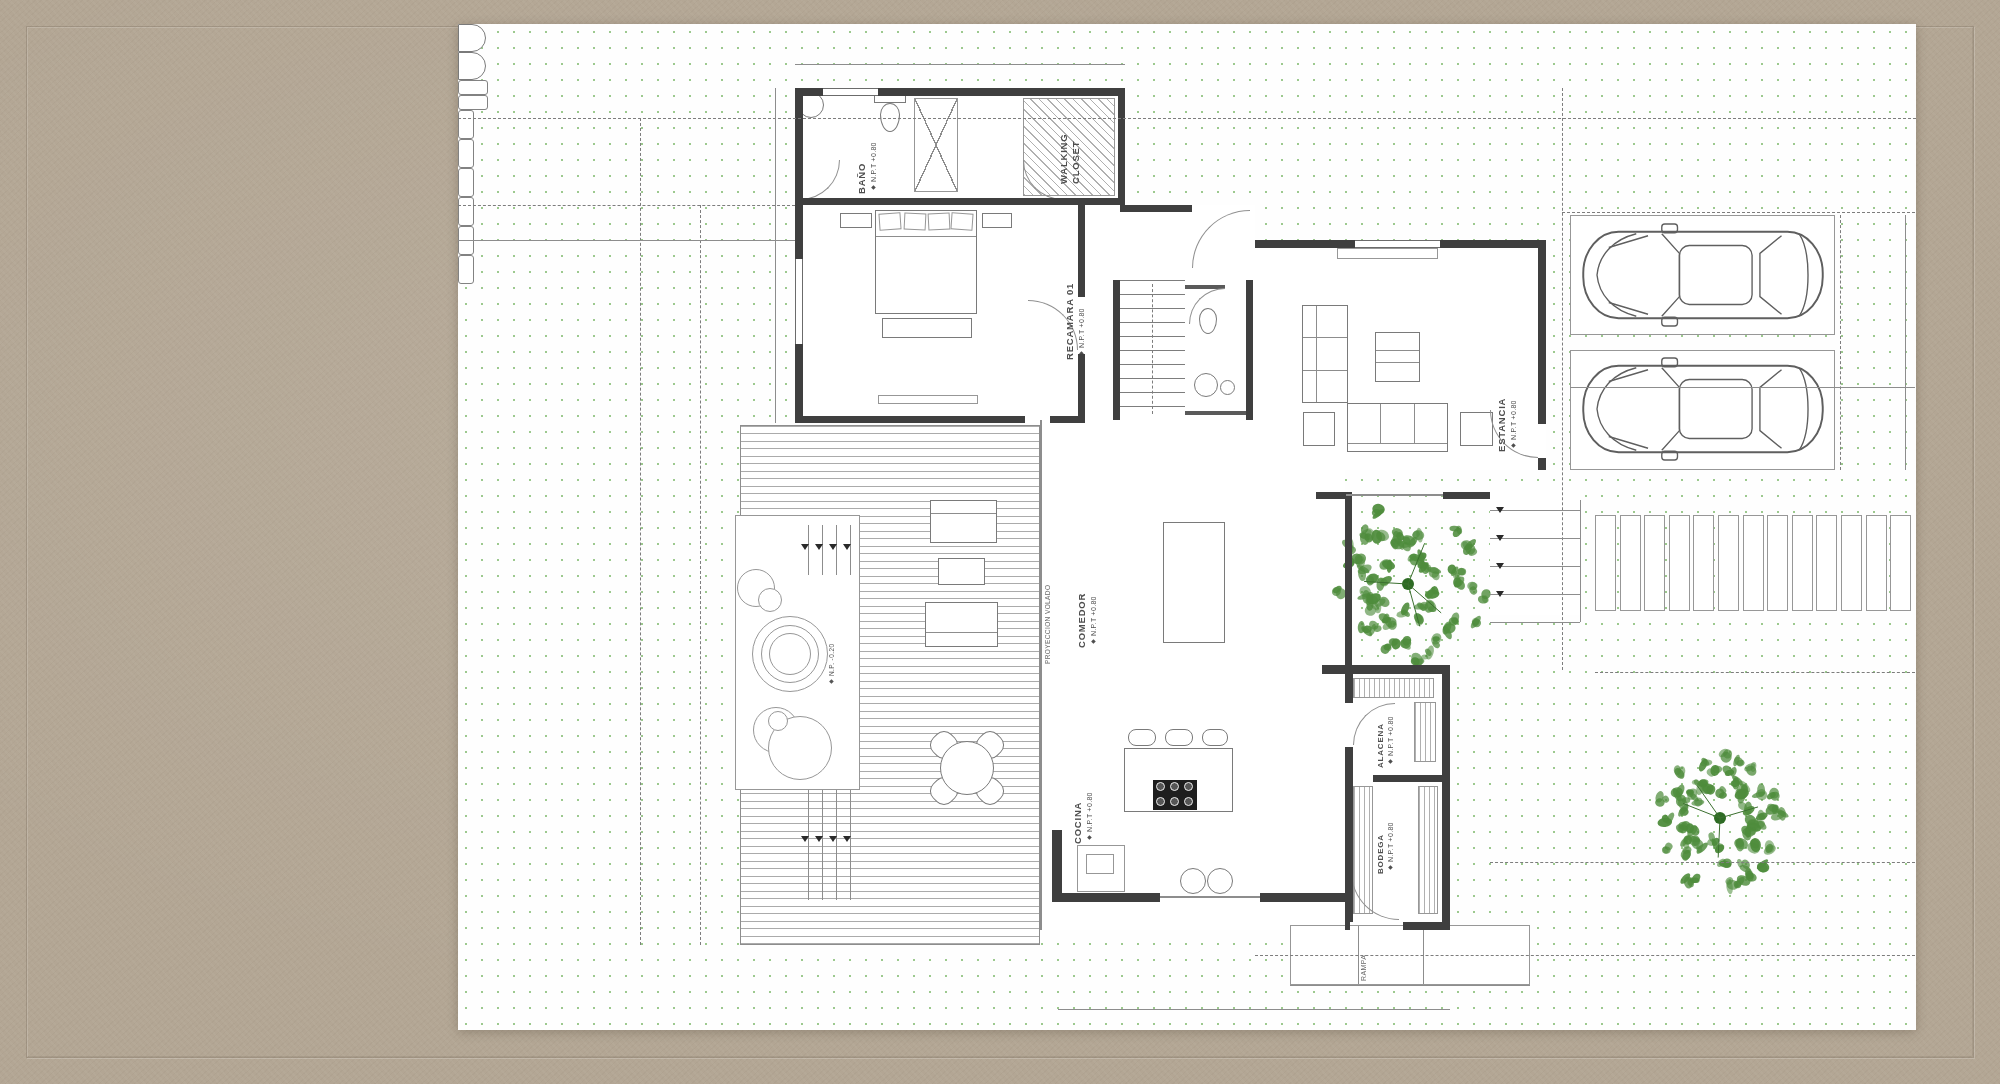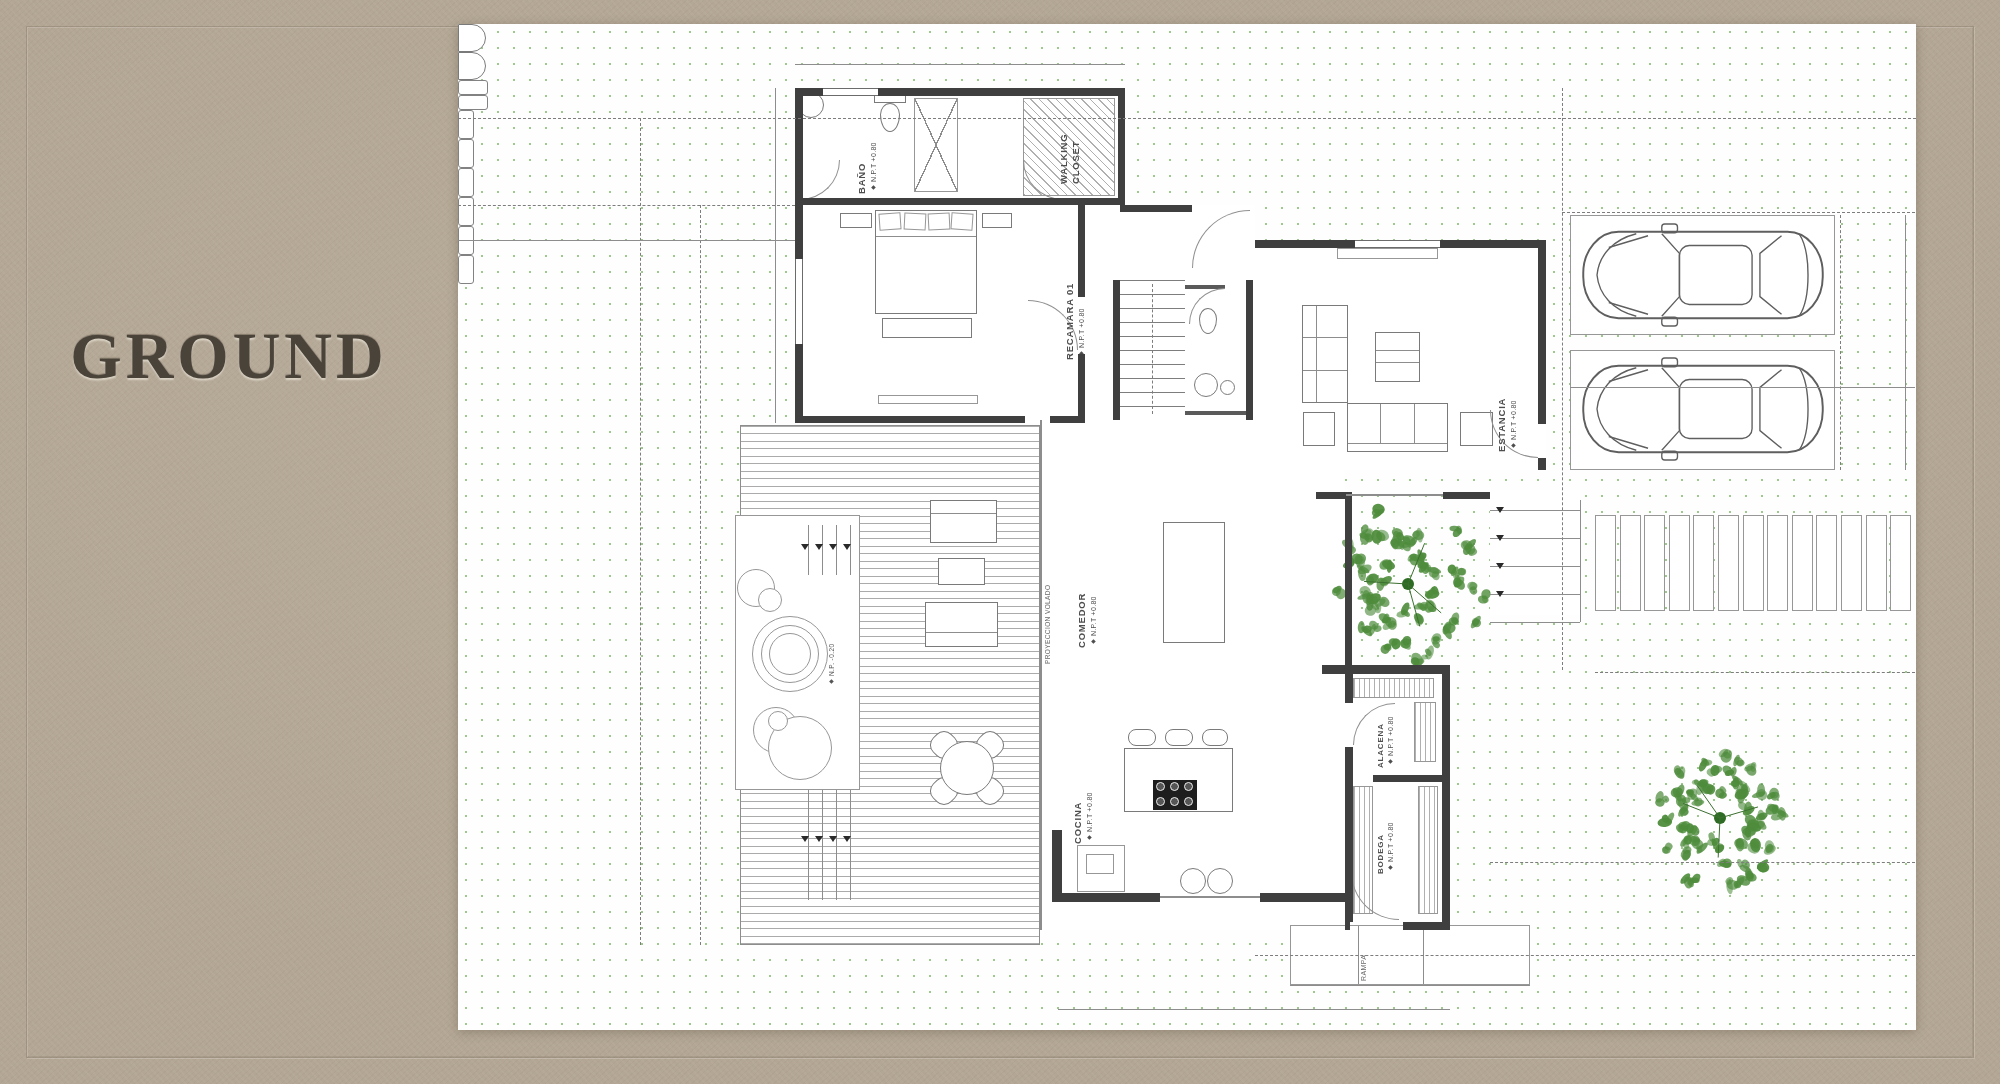--- a/index.html
+++ b/index.html
@@ -52,21 +52,20 @@
   .mark{width:0;height:0;border-left:4px solid transparent;border-right:4px solid transparent;border-top:6px solid #2a2a2a}
   .burn{position:absolute;width:9px;height:9px;border:1px solid #eee;border-radius:50%;background:#555;box-sizing:border-box}
 </style>
 </head>
 <body>
 
 <div class="page">
   <div class="frame"></div>
 
   <div class="title">
-    <div>GROUND</div>
   </div>
 
   <div class="sheet" id="sheet">
 
     <div class="deck abs" style="left:282px;top:401px;width:300px;height:520px"></div>
 
     <div class="thin" style="left:277px;top:491px;width:125px;height:275px"></div>
     <div class="thin circle" style="left:294px;top:592px;width:76px;height:76px"></div>
     <div class="thin circle" style="left:303px;top:601px;width:58px;height:58px"></div>
     <div class="thin circle" style="left:311px;top:609px;width:42px;height:42px"></div>

